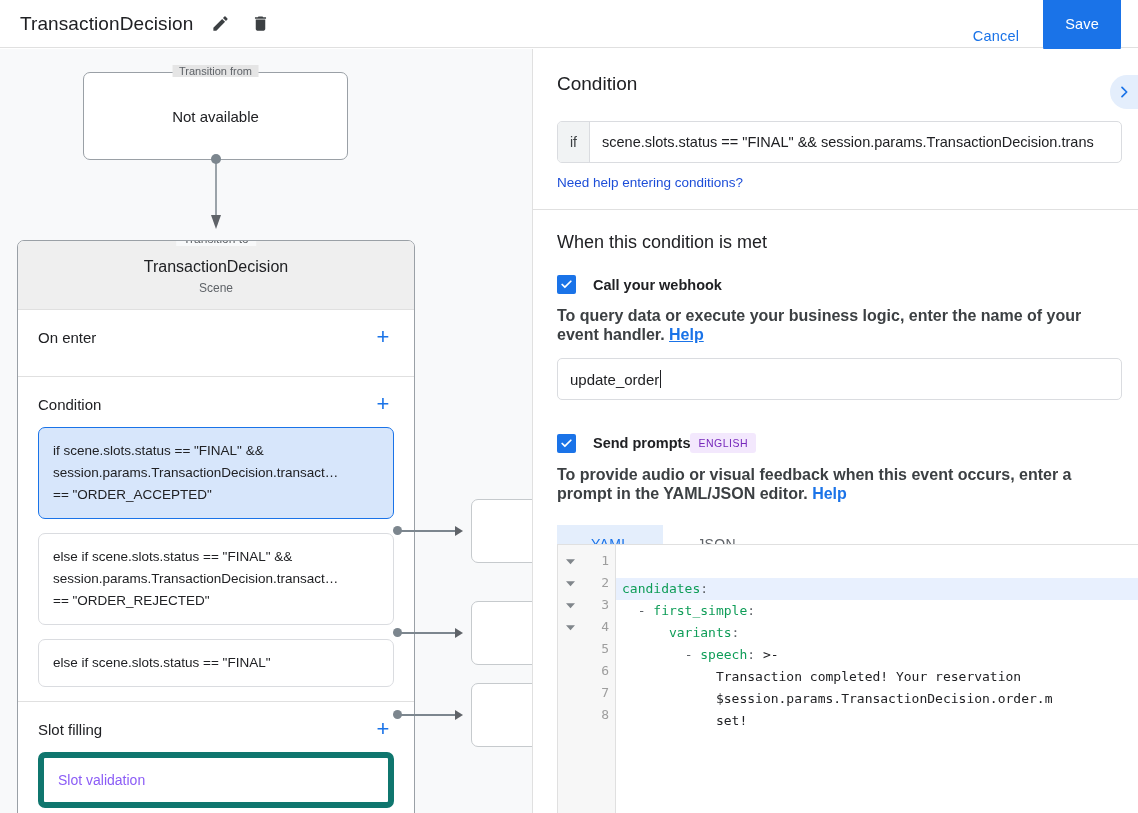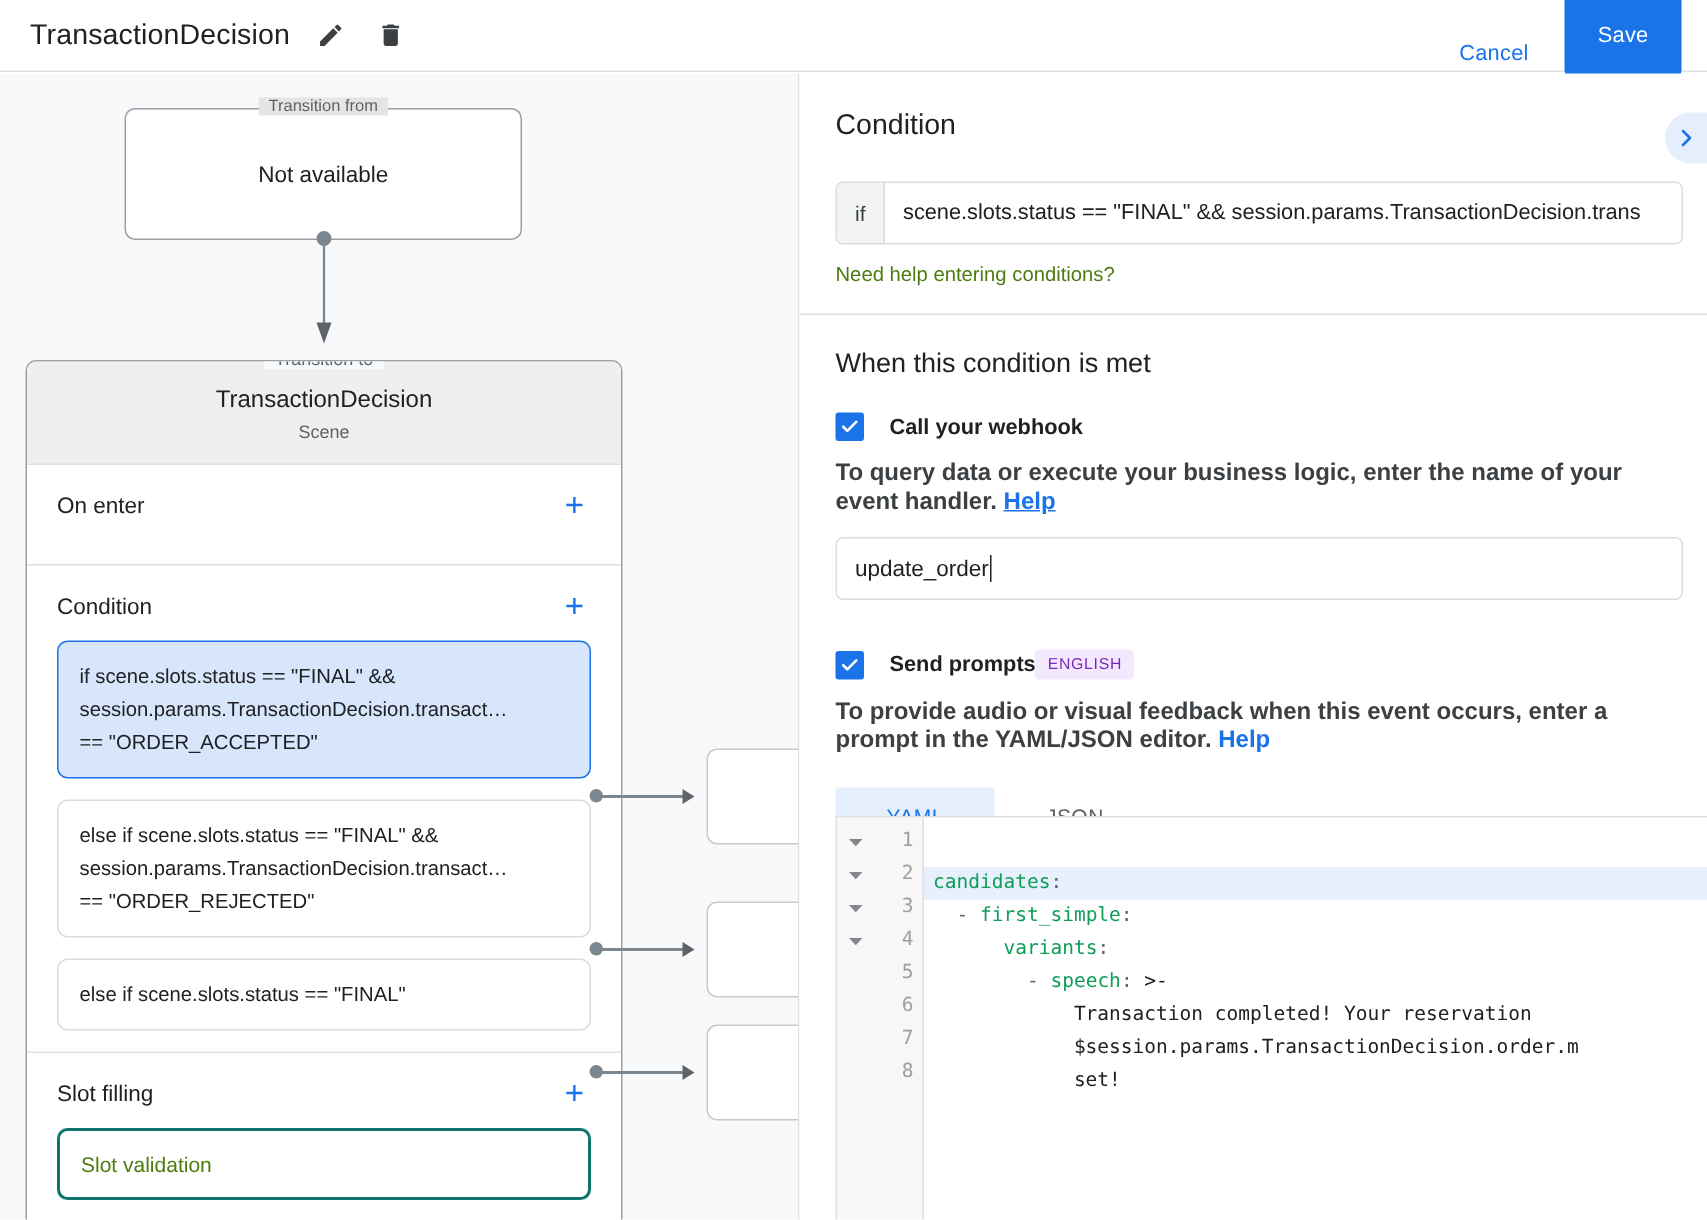--- a/index.html
+++ b/index.html
@@ -128,25 +128,25 @@
     padding: 12px 14px;
     font-size: 13.5px; line-height: 22px; color: #202124;
     cursor: pointer;
   }
   .cond-card.selected {
     background: #d7e6fb;
     border: 1px solid #1a73e8;
   }
   .slot-card {
     margin: 0 20px 14px 20px;
-    border: 2px solid #0f766e;
+    border: 6px solid #0f766e;
     border-radius: 7px;
     background: #ffffff;
     padding: 14px 14px;
-    font-size: 14px; color: #4d7c0f; cursor: pointer;
+    font-size: 14px; color: #8b5cf6; cursor: pointer;
   }
 
   
   .target-node {
     position: absolute;
     width: 120px; height: 64px;
     border: 1px solid #c6cacd;
     border-radius: 7px;
     background: #ffffff;
   }
@@ -198,21 +198,21 @@
   }
   .cond-input {
     flex: 1 1 auto; border: none; outline: none;
     font-family: inherit; font-size: 14.5px; color: #202124;
     padding: 0 12px; background: transparent;
     white-space: nowrap; overflow: hidden;
     display: flex; align-items: center;
   }
   .help-link {
     display: inline-block; margin-top: 12px;
-    color: #4d7c0f; font-size: 13.5px; cursor: pointer; text-decoration: none;
+    color: #1d4ed8; font-size: 13.5px; cursor: pointer; text-decoration: none;
   }
   .section-divider {
     height: 1px; background: #e0e0e0; width: 100%;
   }
 
   .met-section { padding: 22px 24px 0 24px; }
   .met-title { font-size: 18px; color: #202124; margin-bottom: 22px; }
 
   .check-row { display: flex; align-items: center; }
   .checkbox {

